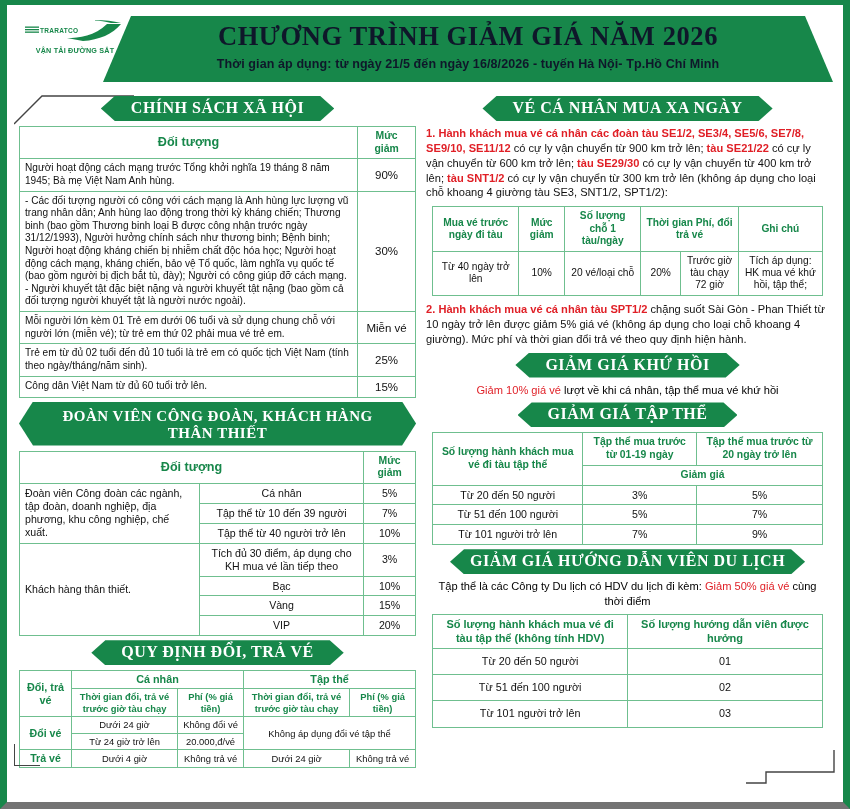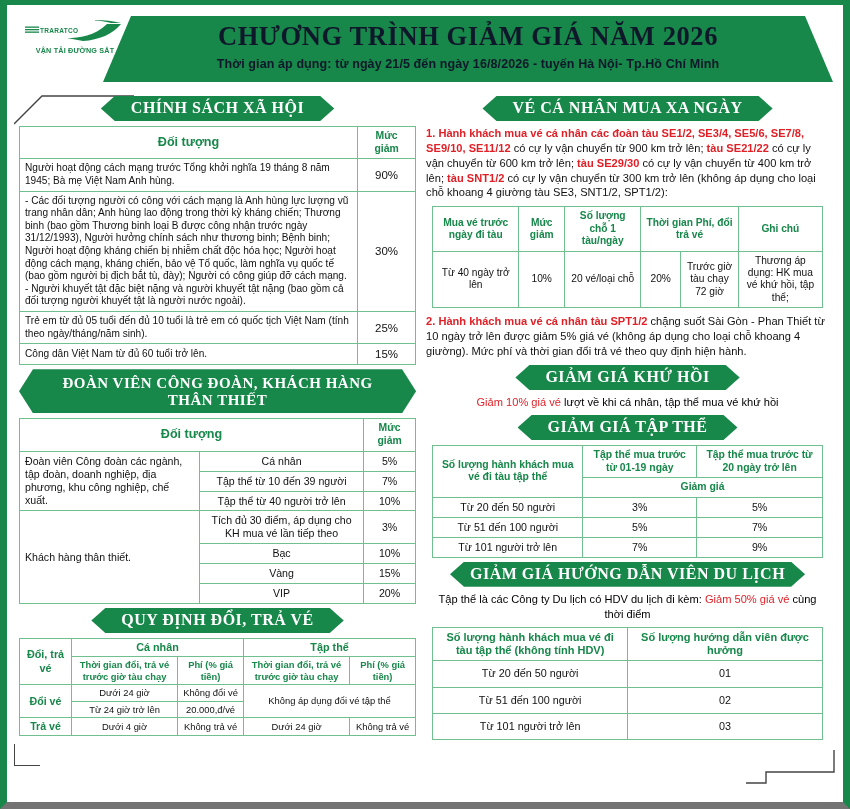--- a/index.html
+++ b/index.html
@@ -186,21 +186,25 @@
         <tr>
           <td class="desc">Người hoạt động cách mạng trước Tổng khởi nghĩa 19 tháng 8 năm 1945; Bà mẹ Việt Nam Anh hùng.</td>
           <td class="rate">90%</td>
         </tr>
         <tr>
           <td class="desc" style="white-space:pre-line">- Các đối tượng người có công với cách mạng là Anh hùng lực lượng vũ trang nhân dân; Anh hùng lao động trong thời kỳ kháng chiến; Thương binh (bao gồm Thương binh loại B được công nhận trước ngày 31/12/1993), Người hưởng chính sách như thương binh; Bệnh binh; Người hoạt động kháng chiến bị nhiễm chất độc hóa học; Người hoạt động cách mạng, kháng chiến, bảo vệ Tổ quốc, làm nghĩa vụ quốc tế (bao gồm người bị địch bắt tù, đày); Người có công giúp đỡ cách mạng.
 - Người khuyết tật đặc biệt nặng và người khuyết tật nặng (bao gồm cả đối tượng người khuyết tật là người nước ngoài).</td>
           <td class="rate">30%</td>
         </tr>
         <tr>
-          <td class="desc">Trẻ em từ đủ 05 tuổi đến đủ 10 tuổi là trẻ em có quốc tịch Việt Nam (tính theo ngày/tháng/năm sinh).</td>
+          <td class="desc">Mỗi người lớn kèm 01 Trẻ em dưới 06 tuổi và sử dụng chung chỗ với người lớn (miễn vé); từ trẻ em thứ 02 phải mua vé trẻ em.</td>
+          <td class="rate">Miễn vé</td>
+        </tr>
+        <tr>
+          <td class="desc">Trẻ em từ đủ 02 tuổi đến đủ 10 tuổi là trẻ em có quốc tịch Việt Nam (tính theo ngày/tháng/năm sinh).</td>
           <td class="rate">25%</td>
         </tr>
         <tr>
           <td class="desc">Công dân Việt Nam từ đủ 60 tuổi trở lên.</td>
           <td class="rate">15%</td>
         </tr>
       </tbody>
         </table>
 
       <div class="ribbon r2" style="padding:6px 22px 4px">ĐOÀN VIÊN CÔNG ĐOÀN, KHÁCH HÀNG THÂN THIẾT</div>
@@ -294,21 +298,21 @@
           <th style="width:76px">Số lượng chỗ 1 tàu/ngày</th>
           <th colspan="2">Thời gian Phí, đổi trả vé</th>
           <th style="width:84px">Ghi chú</th>
         </tr>
         <tr>
           <td>Từ 40 ngày trở lên</td>
           <td>10%</td>
           <td>20 vé/loại chỗ</td>
           <td style="width:40px">20%</td>
           <td>Trước giờ tàu chạy 72 giờ</td>
-          <td>Thương áp dụng: HK mua vé khứ hồi, tập thể;</td>
+          <td>Tích áp dụng: HK mua vé khứ hồi, tập thể;</td>
         </tr>
       </tbody>
         </table>
 
       <div class="para" style="margin-top:6px"><span class="rb">2. Hành khách mua vé cá nhân tàu SPT1/2</span><span> chặng suốt Sài Gòn - Phan Thiết từ 10 ngày trở lên được giảm 5% giá vé (không áp dụng cho loại chỗ khoang 4 giường). Mức phí và thời gian đổi trả vé theo quy định hiện hành.</span></div>
 
       <div class="ribbon r3">GIẢM GIÁ KHỨ HỒI</div>
       <div class="center-note"><span class="red">Giảm 10% giá vé</span><span> lượt về khi cá nhân, tập thể mua vé khứ hồi</span></div>
 
       <div class="ribbon r3">GIẢM GIÁ TẬP THỂ</div>

